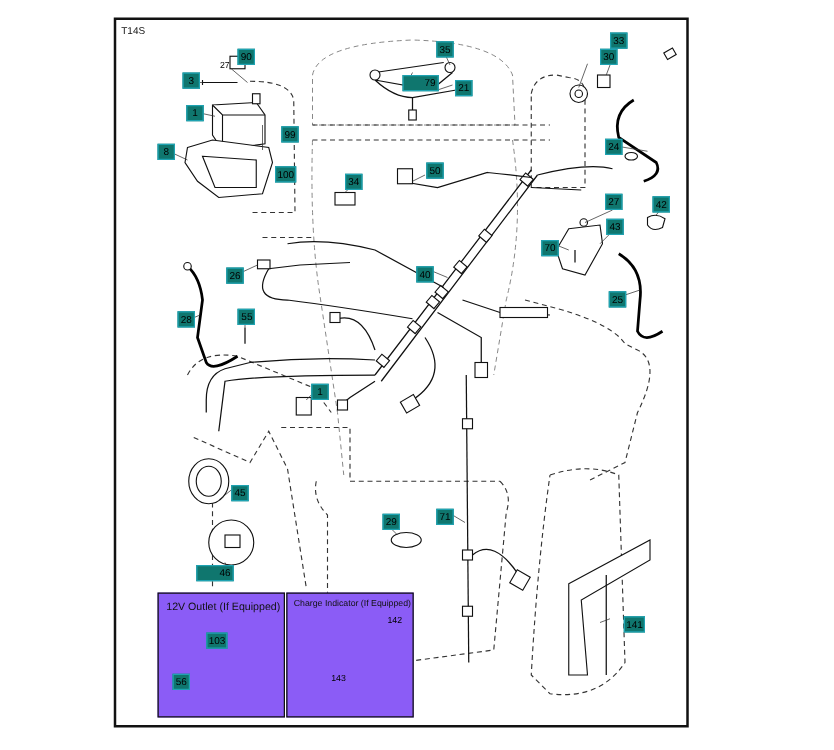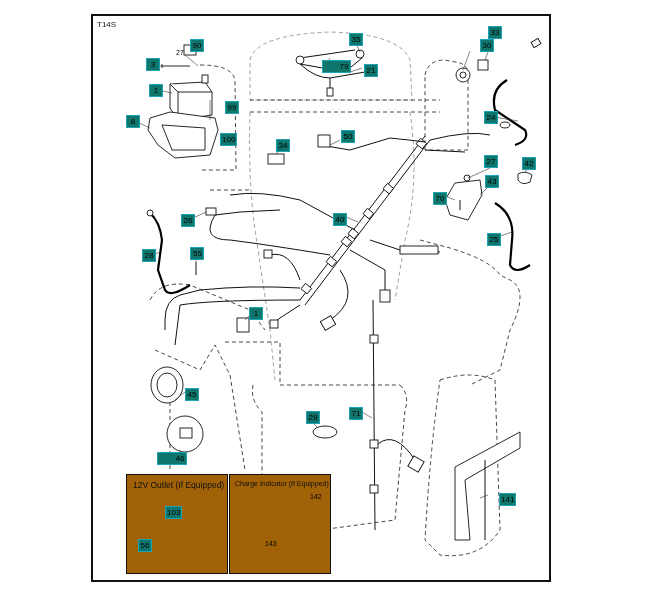--- a/index.html
+++ b/index.html
@@ -8,21 +8,21 @@
   svg#diagram{position:absolute;left:0;top:0;width:667px;height:600px;}
   .dash{fill:none;stroke:#333;stroke-width:0.9;stroke-dasharray:4 3;}
   .dash-light{fill:none;stroke:#888;stroke-width:0.8;stroke-dasharray:4 3;}
   .wire{fill:none;stroke:#111;stroke-width:1;}
   .cable{fill:none;stroke:#000;stroke-width:2.2;}
   .part{fill:#fff;stroke:#111;stroke-width:0.9;}
   .leader{stroke:#333;stroke-width:0.6;fill:none;}
   .callout{position:absolute;height:11px;min-width:10px;padding:0 1px;border:1.5px solid #1ea3b2;background:#0f766e;font-size:8px;line-height:11px;text-align:center;color:#000;box-sizing:content-box;}
   .plain-label{position:absolute;font-size:7px;color:#000;}
   .diagram-code{position:absolute;left:97px;top:20px;font-size:8px;color:#111;}
-  .inset{position:absolute;border:1.5px solid #111;background:#a16207;box-sizing:border-box;}
+  .inset{position:absolute;border:1.5px solid #111;background:#8b5cf6;box-sizing:border-box;}
   .inset-title{position:absolute;left:6px;top:5px;font-size:8.5px;color:#111;white-space:nowrap;}
 </style>
 </head>
 <body>
 
 <div id="frame"></div>
 <div class="diagram-code">T14S</div>
 
 <svg id="diagram" viewBox="0 0 667 600">
 

